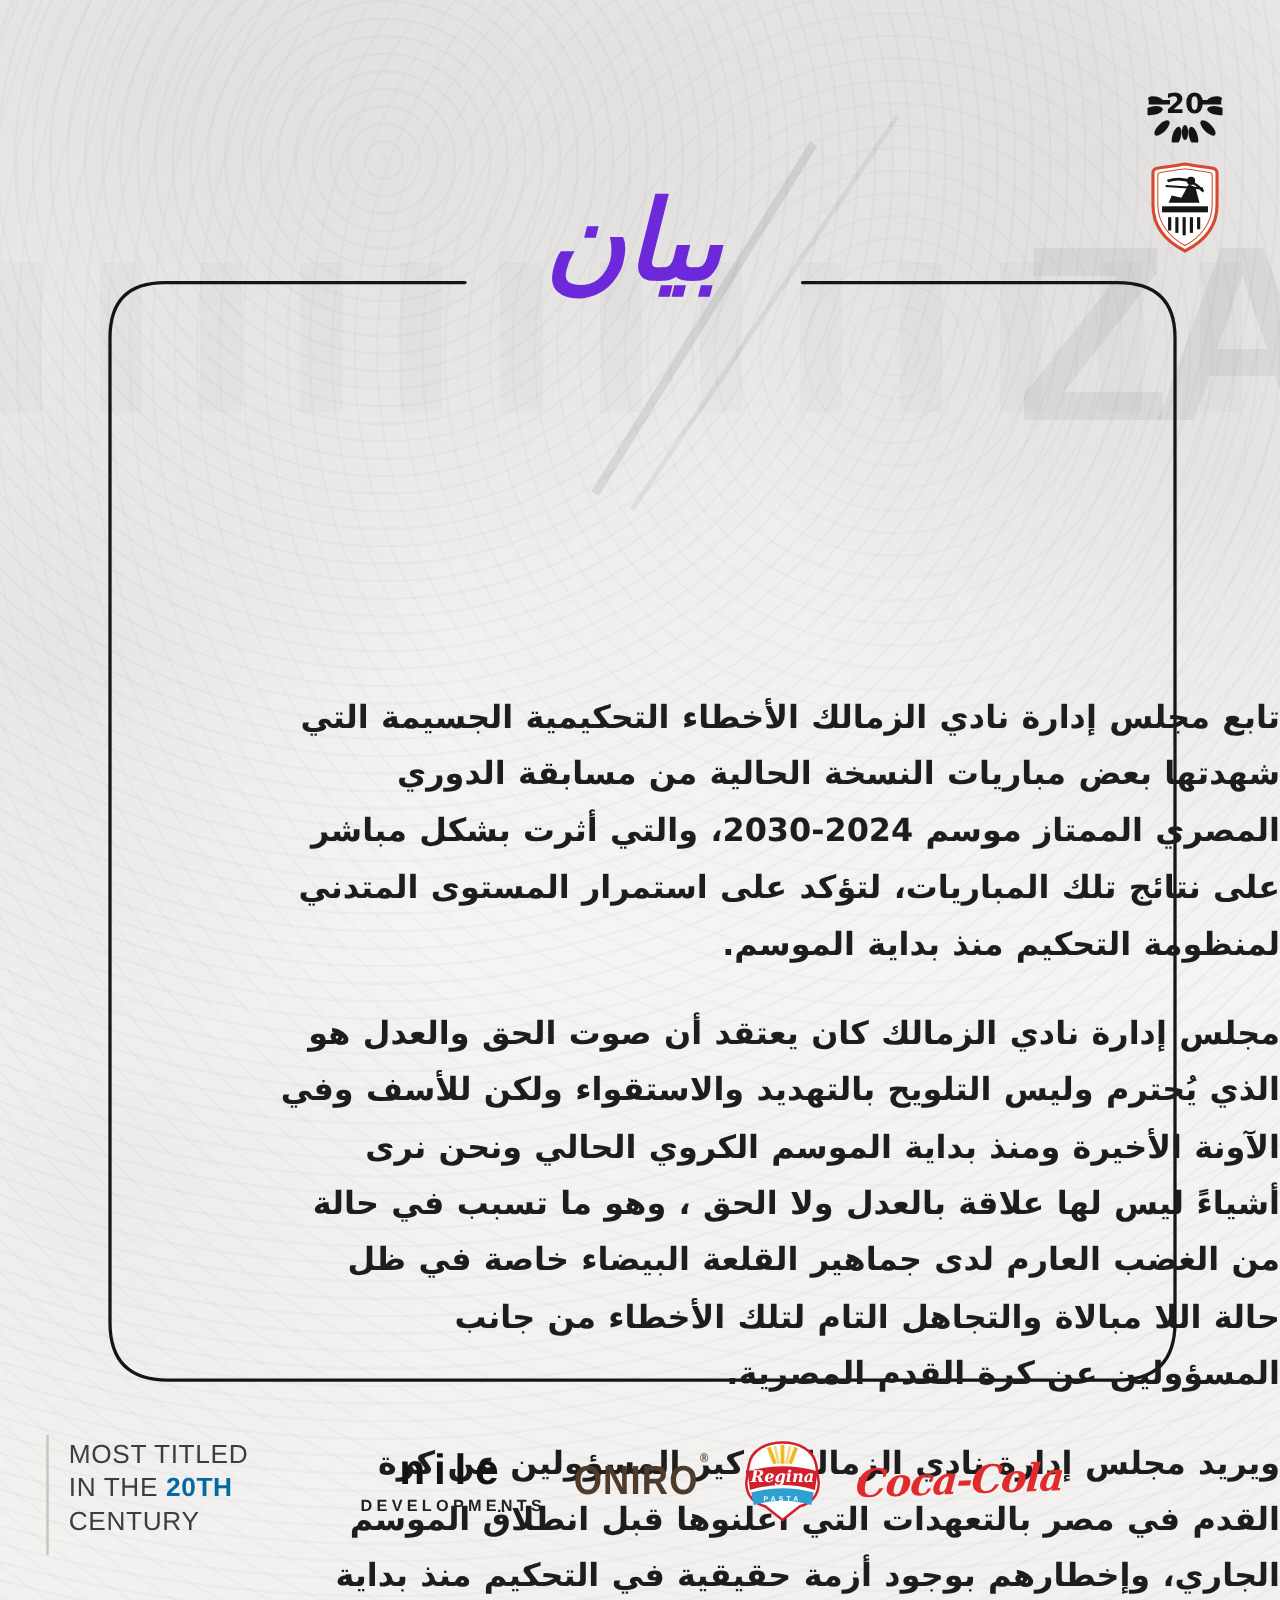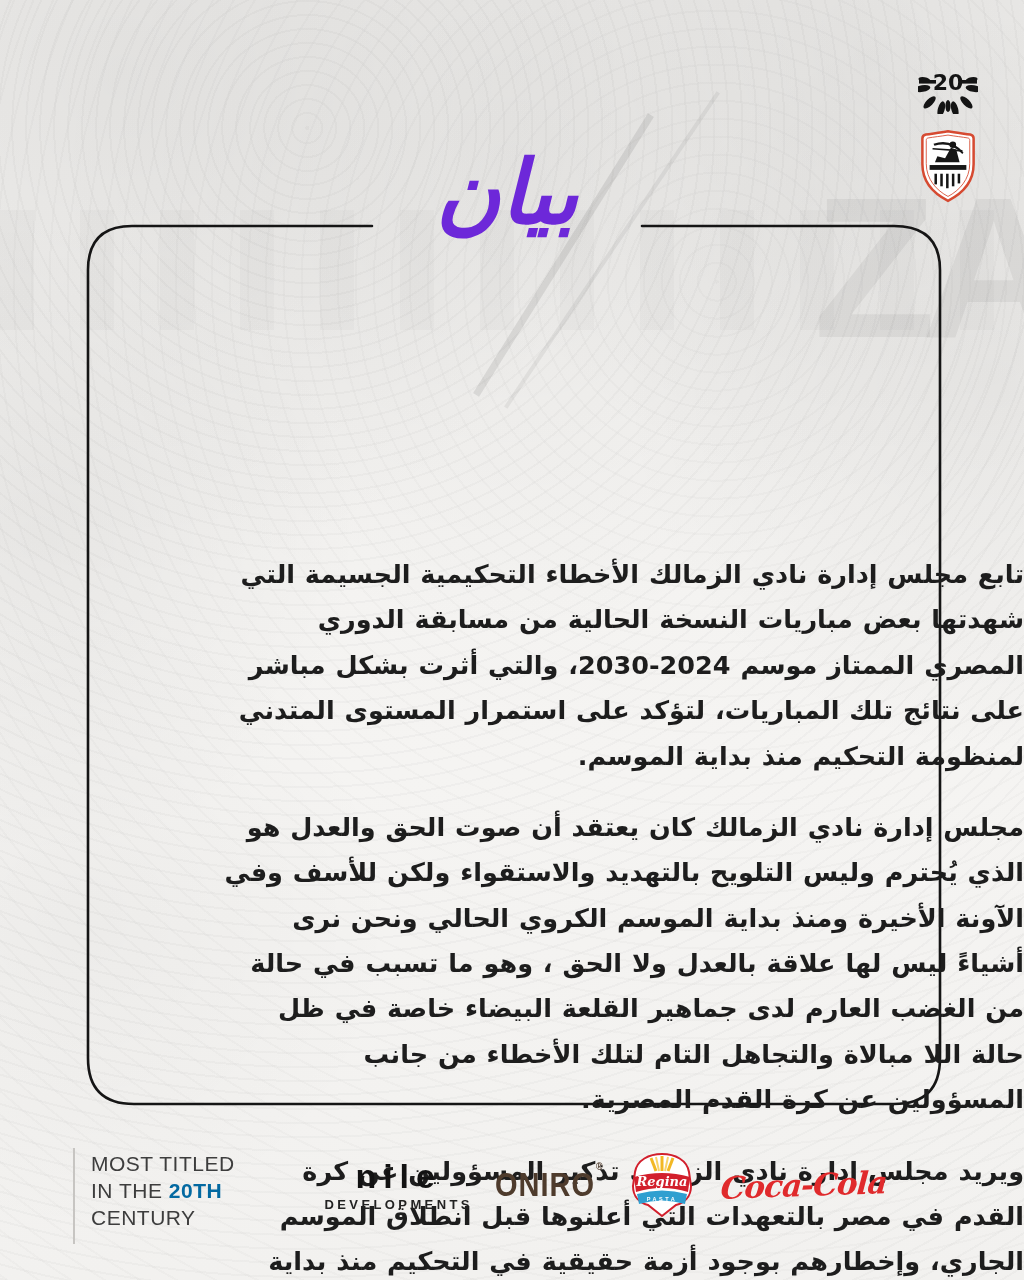--- a/index.html
+++ b/index.html
@@ -40,21 +40,21 @@
          direction:rtl;font-style:italic;}
   
   .frame-svg{position:absolute;left:0;top:0;pointer-events:none;}
   
   .statement{position:absolute;right:112px;left:112px;top:276px;width:800px;
              direction:rtl;text-align:right;color:#1d1d1d;}
   .statement p{margin:0 0 26px 0;font-size:25.5px;font-weight:700;line-height:1.78;
                letter-spacing:0;word-spacing:1px;}
   .statement-wrap{position:absolute;left:112px;top:276px;width:800px;height:830px;}
   
-  .footer{position:absolute;left:0;bottom:0;width:864px;height:140px;margin-left:36px;}
+  .footer{position:absolute;left:0;bottom:0;width:864px;height:140px;}
   .tagline-rule{position:absolute;left:37px;top:8px;width:2px;height:96px;background:#c7c5c2;}
   .tagline{position:absolute;left:55px;top:10px;color:#3d3d3d;
            font-family:"Liberation Sans",sans-serif;font-weight:400;
            font-size:21px;line-height:27px;letter-spacing:.5px;}
   .tagline b{font-weight:700;color:#0369a1;}
   .sponsors{position:absolute;right:14px;top:12px;display:flex;align-items:center;gap:22px;}
   
   .nile{display:flex;flex-direction:column;align-items:center;line-height:1;}
   .nile .word{font-family:"Liberation Sans",sans-serif;font-weight:700;font-size:34px;
               letter-spacing:7px;color:#121212;text-transform:lowercase;}

